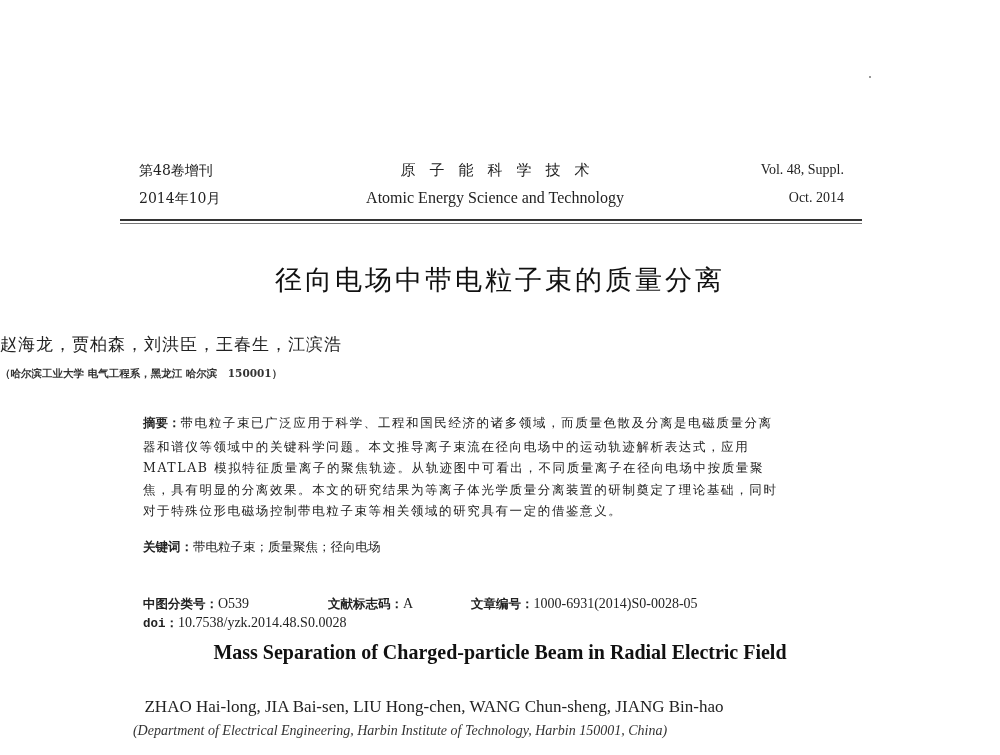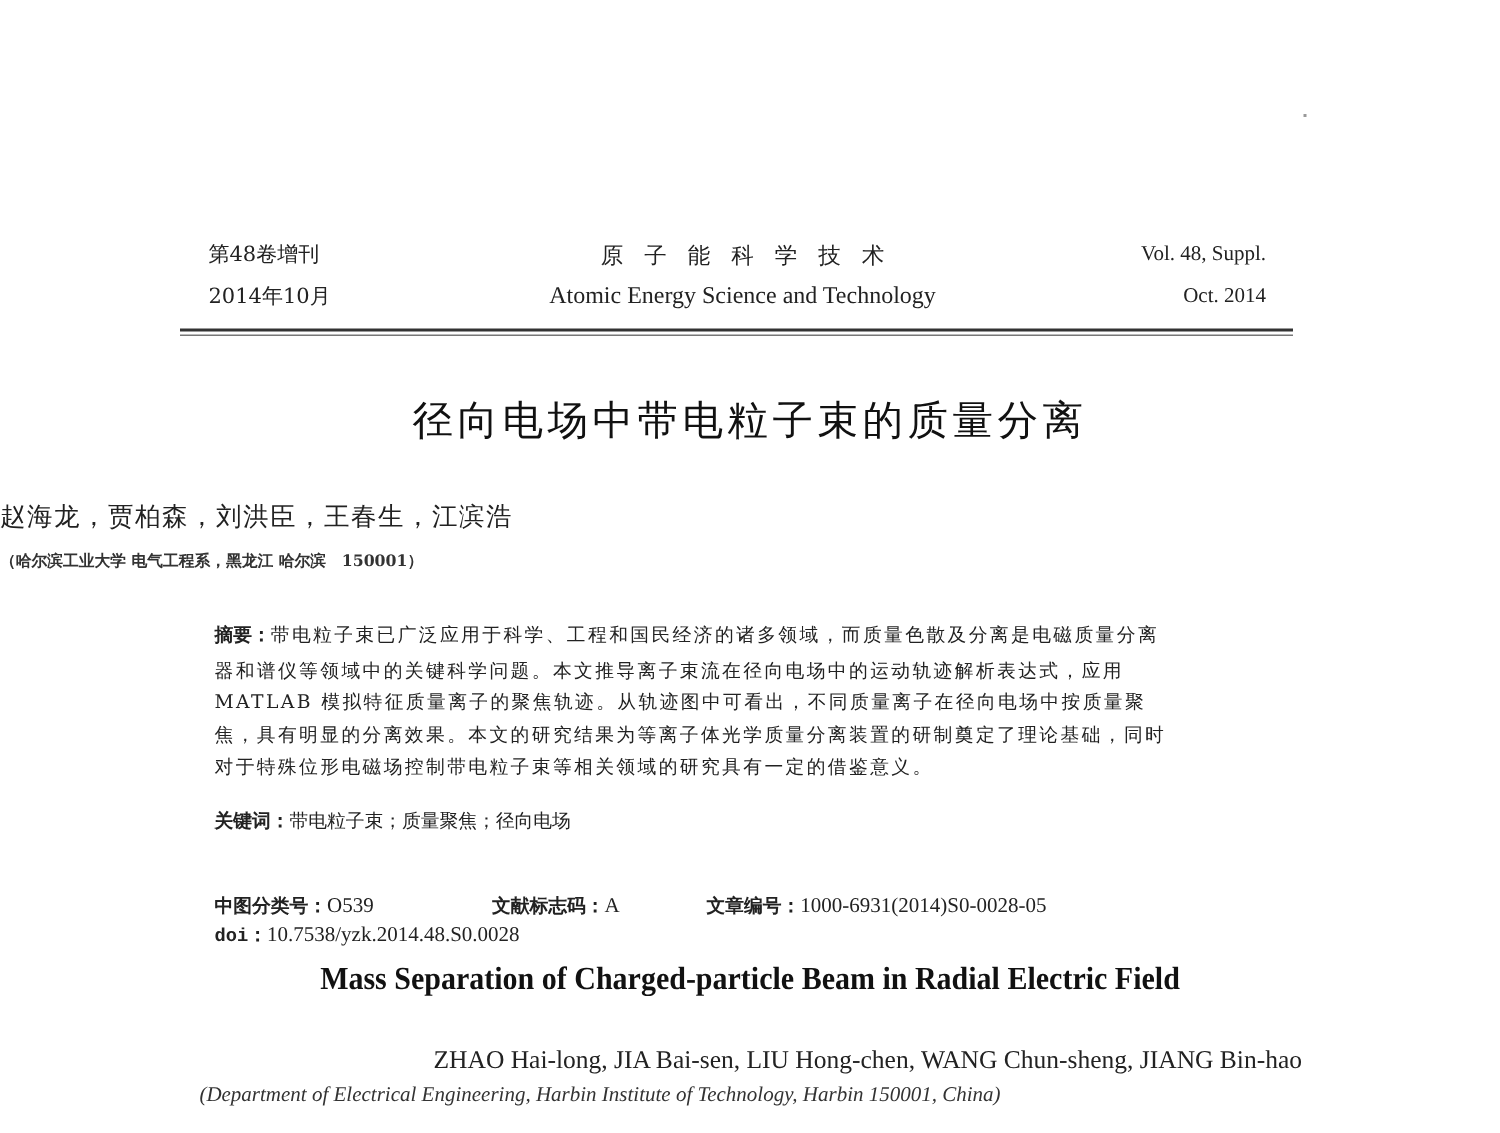--- a/index.html
+++ b/index.html
@@ -115,21 +115,21 @@
       font-family: "Liberation Serif", serif;
       font-weight: bold;
       font-size: 21.5px;
       color: #111;
       transform: scaleX(0.93);
     }
     .authors-en {
       position: absolute;
       left: 0; width: 868px;
       top: 697px;
-      text-align: right;
+      text-align: center;
       font-family: "Liberation Serif", serif;
       font-size: 17px;
       color: #222;
     }
     .affil-en {
       position: absolute;
       left: 0; width: 800px;
       top: 723px;
       text-align: center;
       font-family: "Liberation Serif", serif;

